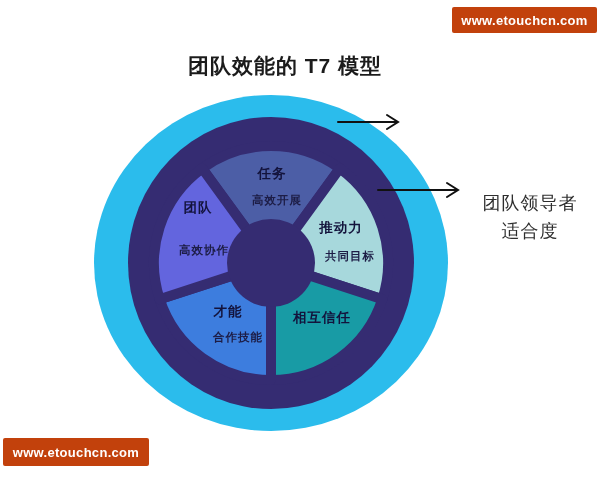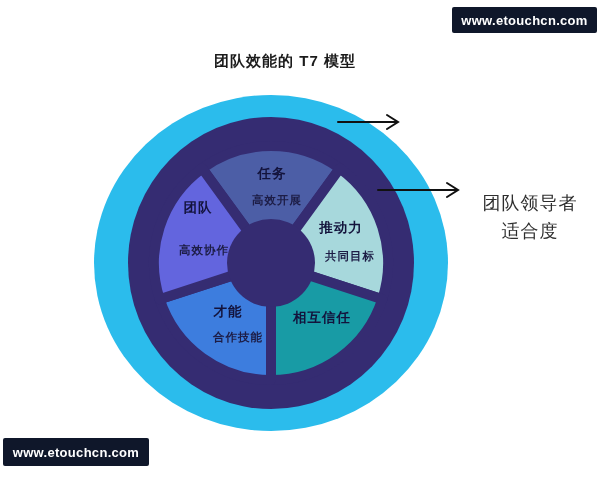--- a/index.html
+++ b/index.html
@@ -1,38 +1,38 @@
 <!DOCTYPE html>
 <html><head>
 <meta charset="utf-8">
 <style>
   html,body{margin:0;padding:0;}
   body{width:600px;height:480px;background:#ffffff;overflow:hidden;
        font-family:"Liberation Sans", sans-serif;}
   .stage{position:relative;width:600px;height:480px;background:#ffffff;}
 
   .page-title{position:absolute;top:52px;left:85px;width:400px;text-align:center;
-      font-size:15px;font-weight:bold;color:#1b1b1b;letter-spacing:1px;}
+      font-size:21px;font-weight:bold;color:#1b1b1b;letter-spacing:1px;}
 
   .diagram-svg{position:absolute;left:93px;top:94px;}
   .petal{stroke:#352c72;stroke-width:10;stroke-linejoin:round;}
 
   .petal-label{position:absolute;transform:translate(-50%,-50%);
       font-weight:bold;font-size:13.5px;color:#13133c;white-space:nowrap;letter-spacing:1px;}
   .petal-sublabel{position:absolute;transform:translate(-50%,-50%);
       font-weight:600;font-size:11.5px;color:#1d1d46;white-space:nowrap;letter-spacing:1px;text-align:center;}
 
   .arrows-svg{position:absolute;left:0;top:0;pointer-events:none;}
 
   .annotation-support{position:absolute;left:405px;top:111px;
       font-family:"DejaVu Serif", serif;font-size:18px;color:#2e2e2e;letter-spacing:0.5px;white-space:nowrap;}
   .annotation-leader{position:absolute;left:477px;top:189px;width:106px;text-align:center;
       font-family:"DejaVu Serif", serif;font-size:18px;color:#2e2e2e;line-height:28px;letter-spacing:1px;}
 
-  .watermark{position:absolute;background:#0f172a;color:#ffffff;
+  .watermark{position:absolute;background:#c2410c;color:#ffffff;
       font-size:13px;font-weight:bold;display:flex;align-items:center;justify-content:center;
       border-radius:2px;letter-spacing:0.3px;}
   .wm-tr{left:452px;top:7px;width:145px;height:26px;}
   .wm-bl{left:3px;top:438px;width:146px;height:28px;}
 </style>
 </head>
 <body>
 
 <div class="stage">
 

